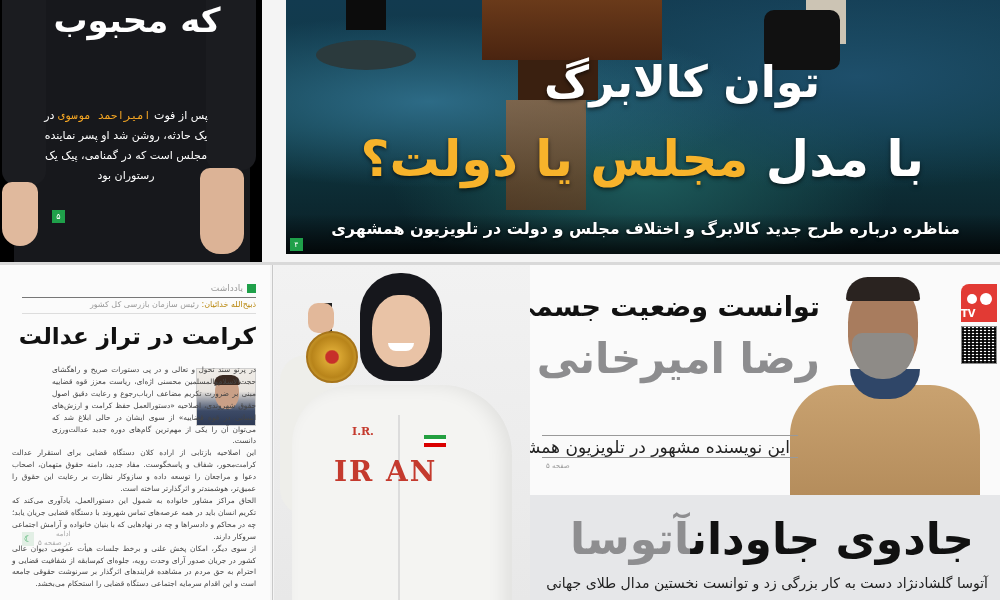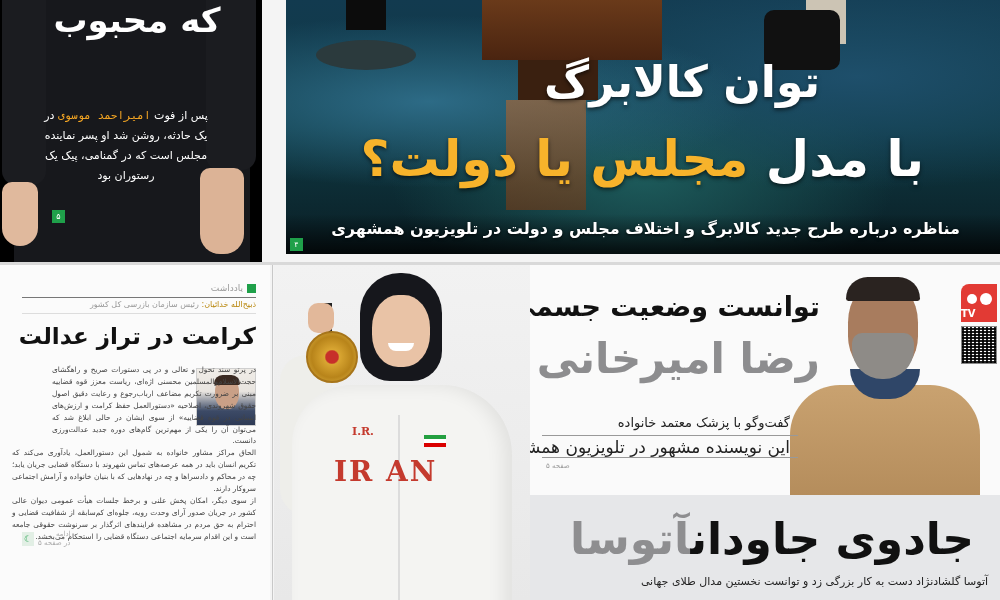--- a/index.html
+++ b/index.html
@@ -128,21 +128,21 @@
         background:
           repeating-linear-gradient(90deg,#222 0 2px,#fff 2px 4px),
           repeating-linear-gradient(0deg,#222 0 2px,#fff 2px 3px);
         background-blend-mode: multiply; }
 
   
   .atoosa { position: absolute; left: 530px; top: 495px; width: 470px; height: 105px; background: #e6e7e9; }
   .at-title { position: absolute; right: 26px; top: 12px; font-size: 44px; font-weight: bold; white-space: nowrap; line-height: 64px; text-align: center; }
   .at-title .dark { color: #111; }
   .at-title .grey { color: #8e8e90; }
-  .at-sub { position: absolute; right: 12px; top: 80px; font-size: 11px; color: #222; white-space: nowrap; }
+  .at-sub { position: absolute; right: 12px; top: 80px; font-size: 14px; color: #222; white-space: nowrap; }
 </style>
 </head>
 <body>
 
 <div class="story-shirt">
   <div class="shirt-body"></div>
   <div class="shirt-sleeve-l"></div>
   <div class="shirt-sleeve-r"></div>
   <div class="hand-l"></div>
   <div class="hand-r"></div>
@@ -188,20 +188,21 @@
     <span>رئیس سازمان بازرسی کل کشور</span>
   </div>
   <div class="ed-rule2"></div>
   <div class="ed-title">کرامت در تراز عدالت</div>
   <div class="ed-photo">
     <div class="face"></div>
     <div class="hair"></div>
   </div>
   <div class="ed-body">
     <p class="indent">در پرتو سند تحول و تعالی و در پی دستورات صریح و راهگشای حجت‌الاسلام‌والمسلمین محسنی اژه‌ای، ریاست معزز قوه قضاییه مبنی بر ضرورت تکریم مضاعف ارباب‌رجوع و رعایت دقیق اصول حقوق شهروندی، اصلاحیه «دستورالعمل حفظ کرامت و ارزش‌های انسانی در قوه قضاییه» از سوی ایشان در حالی ابلاغ شد که می‌توان آن را یکی از مهم‌ترین گام‌های دوره جدید عدالت‌ورزی دانست.</p>
+    <p>این اصلاحیه بازتابی از اراده کلان دستگاه قضایی برای استقرار عدالت کرامت‌محور، شفاف و پاسخگوست. مفاد جدید، دامنه حقوق متهمان، اصحاب دعوا و مراجعان را توسعه داده و سازوکار نظارت بر رعایت این حقوق را عمیق‌تر، هوشمندتر و اثرگذارتر ساخته است.</p>
     <p>الحاق مراکز مشاور خانواده به شمول این دستورالعمل، یادآوری می‌کند که تکریم انسان باید در همه عرصه‌های تماس شهروند با دستگاه قضایی جریان یابد؛ چه در محاکم و دادسراها و چه در نهادهایی که با بنیان خانواده و آرامش اجتماعی سروکار دارند.</p>
     <p>از سوی دیگر، امکان پخش علنی و برخط جلسات هیأت عمومی دیوان عالی کشور در جریان صدور آرای وحدت رویه، جلوه‌ای کم‌سابقه از شفافیت قضایی و احترام به حق مردم در مشاهده فرایندهای اثرگذار بر سرنوشت حقوقی جامعه است و این اقدام سرمایه اجتماعی دستگاه قضایی را استحکام می‌بخشد.</p>
   </div>
   <div class="ed-continue">
     <div class="txt">
       <div>ادامه</div>
       <div>در صفحه ۵</div>
     </div>
     <div class="ic">☾</div>
   </div>
@@ -225,21 +226,20 @@
 <div class="interview">
   <div class="iv-person">
     <div class="iv-sweater"></div>
     <div class="iv-collar"></div>
     <div class="iv-head"></div>
     <div class="iv-hair"></div>
     <div class="iv-beard"></div>
   </div>
   <div class="iv-title1">توانست وضعیت جسمی</div>
   <div class="iv-title2">رضا امیرخانی</div>
-  <div class="iv-sub1">گفت‌وگو با پزشک معتمد خانواده</div>
   <div class="iv-rule1"></div>
   <div class="iv-sub2">این نویسنده مشهور در تلویزیون همشهری</div>
   <div class="iv-rule2"></div>
   <div class="iv-page">صفحه ۵</div>
 </div>
 
 <div class="tv-logo">
   <div class="dot"></div>
   <div class="play"></div>
   <div class="tv">TV</div>

